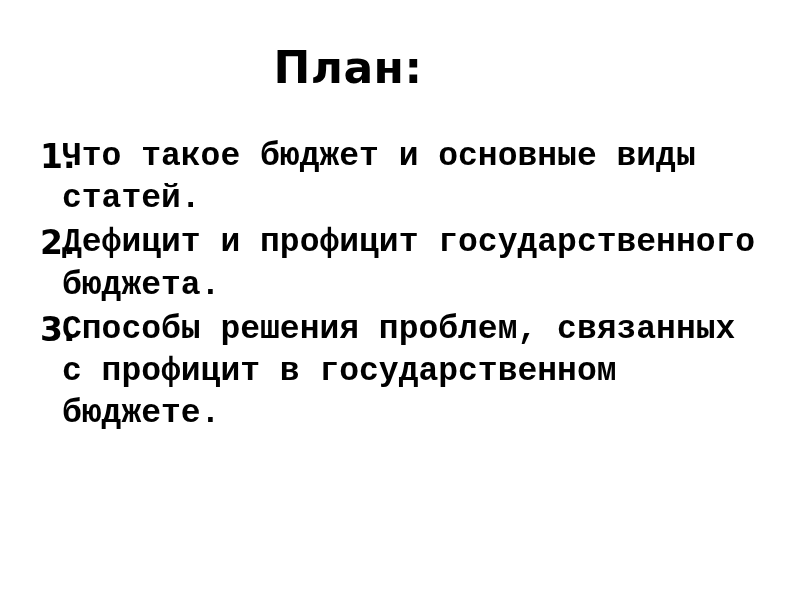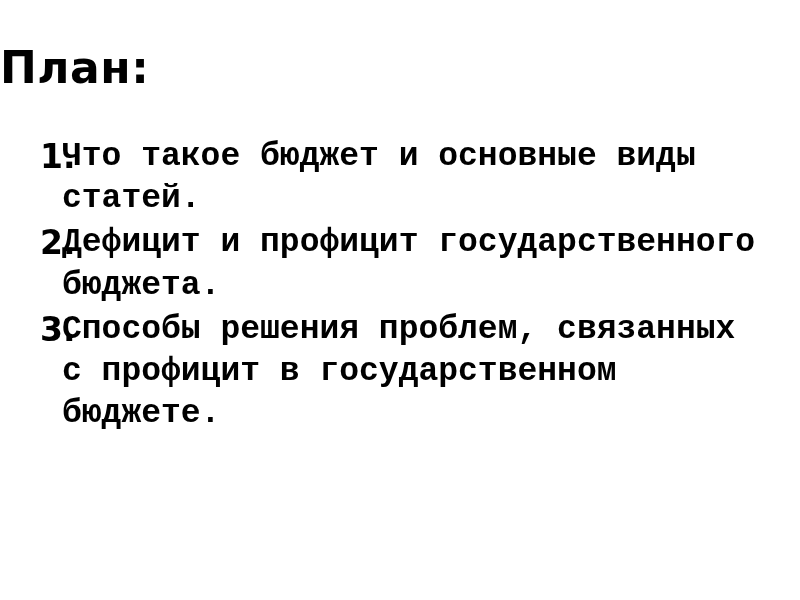--- a/index.html
+++ b/index.html
@@ -18,21 +18,21 @@
     width: 800px;
     height: 600px;
     position: relative;
     box-sizing: border-box;
   }
   .slide-title {
     position: absolute;
     top: 44px;
     left: 0;
     width: 696px;
-    text-align: left;
+    text-align: center;
     font-size: 44px;
     font-weight: bold;
     letter-spacing: 0.5px;
     line-height: 1.1;
   }
   .slide-body {
     position: absolute;
     top: 136px;
     left: 40px;
     width: 720px;

